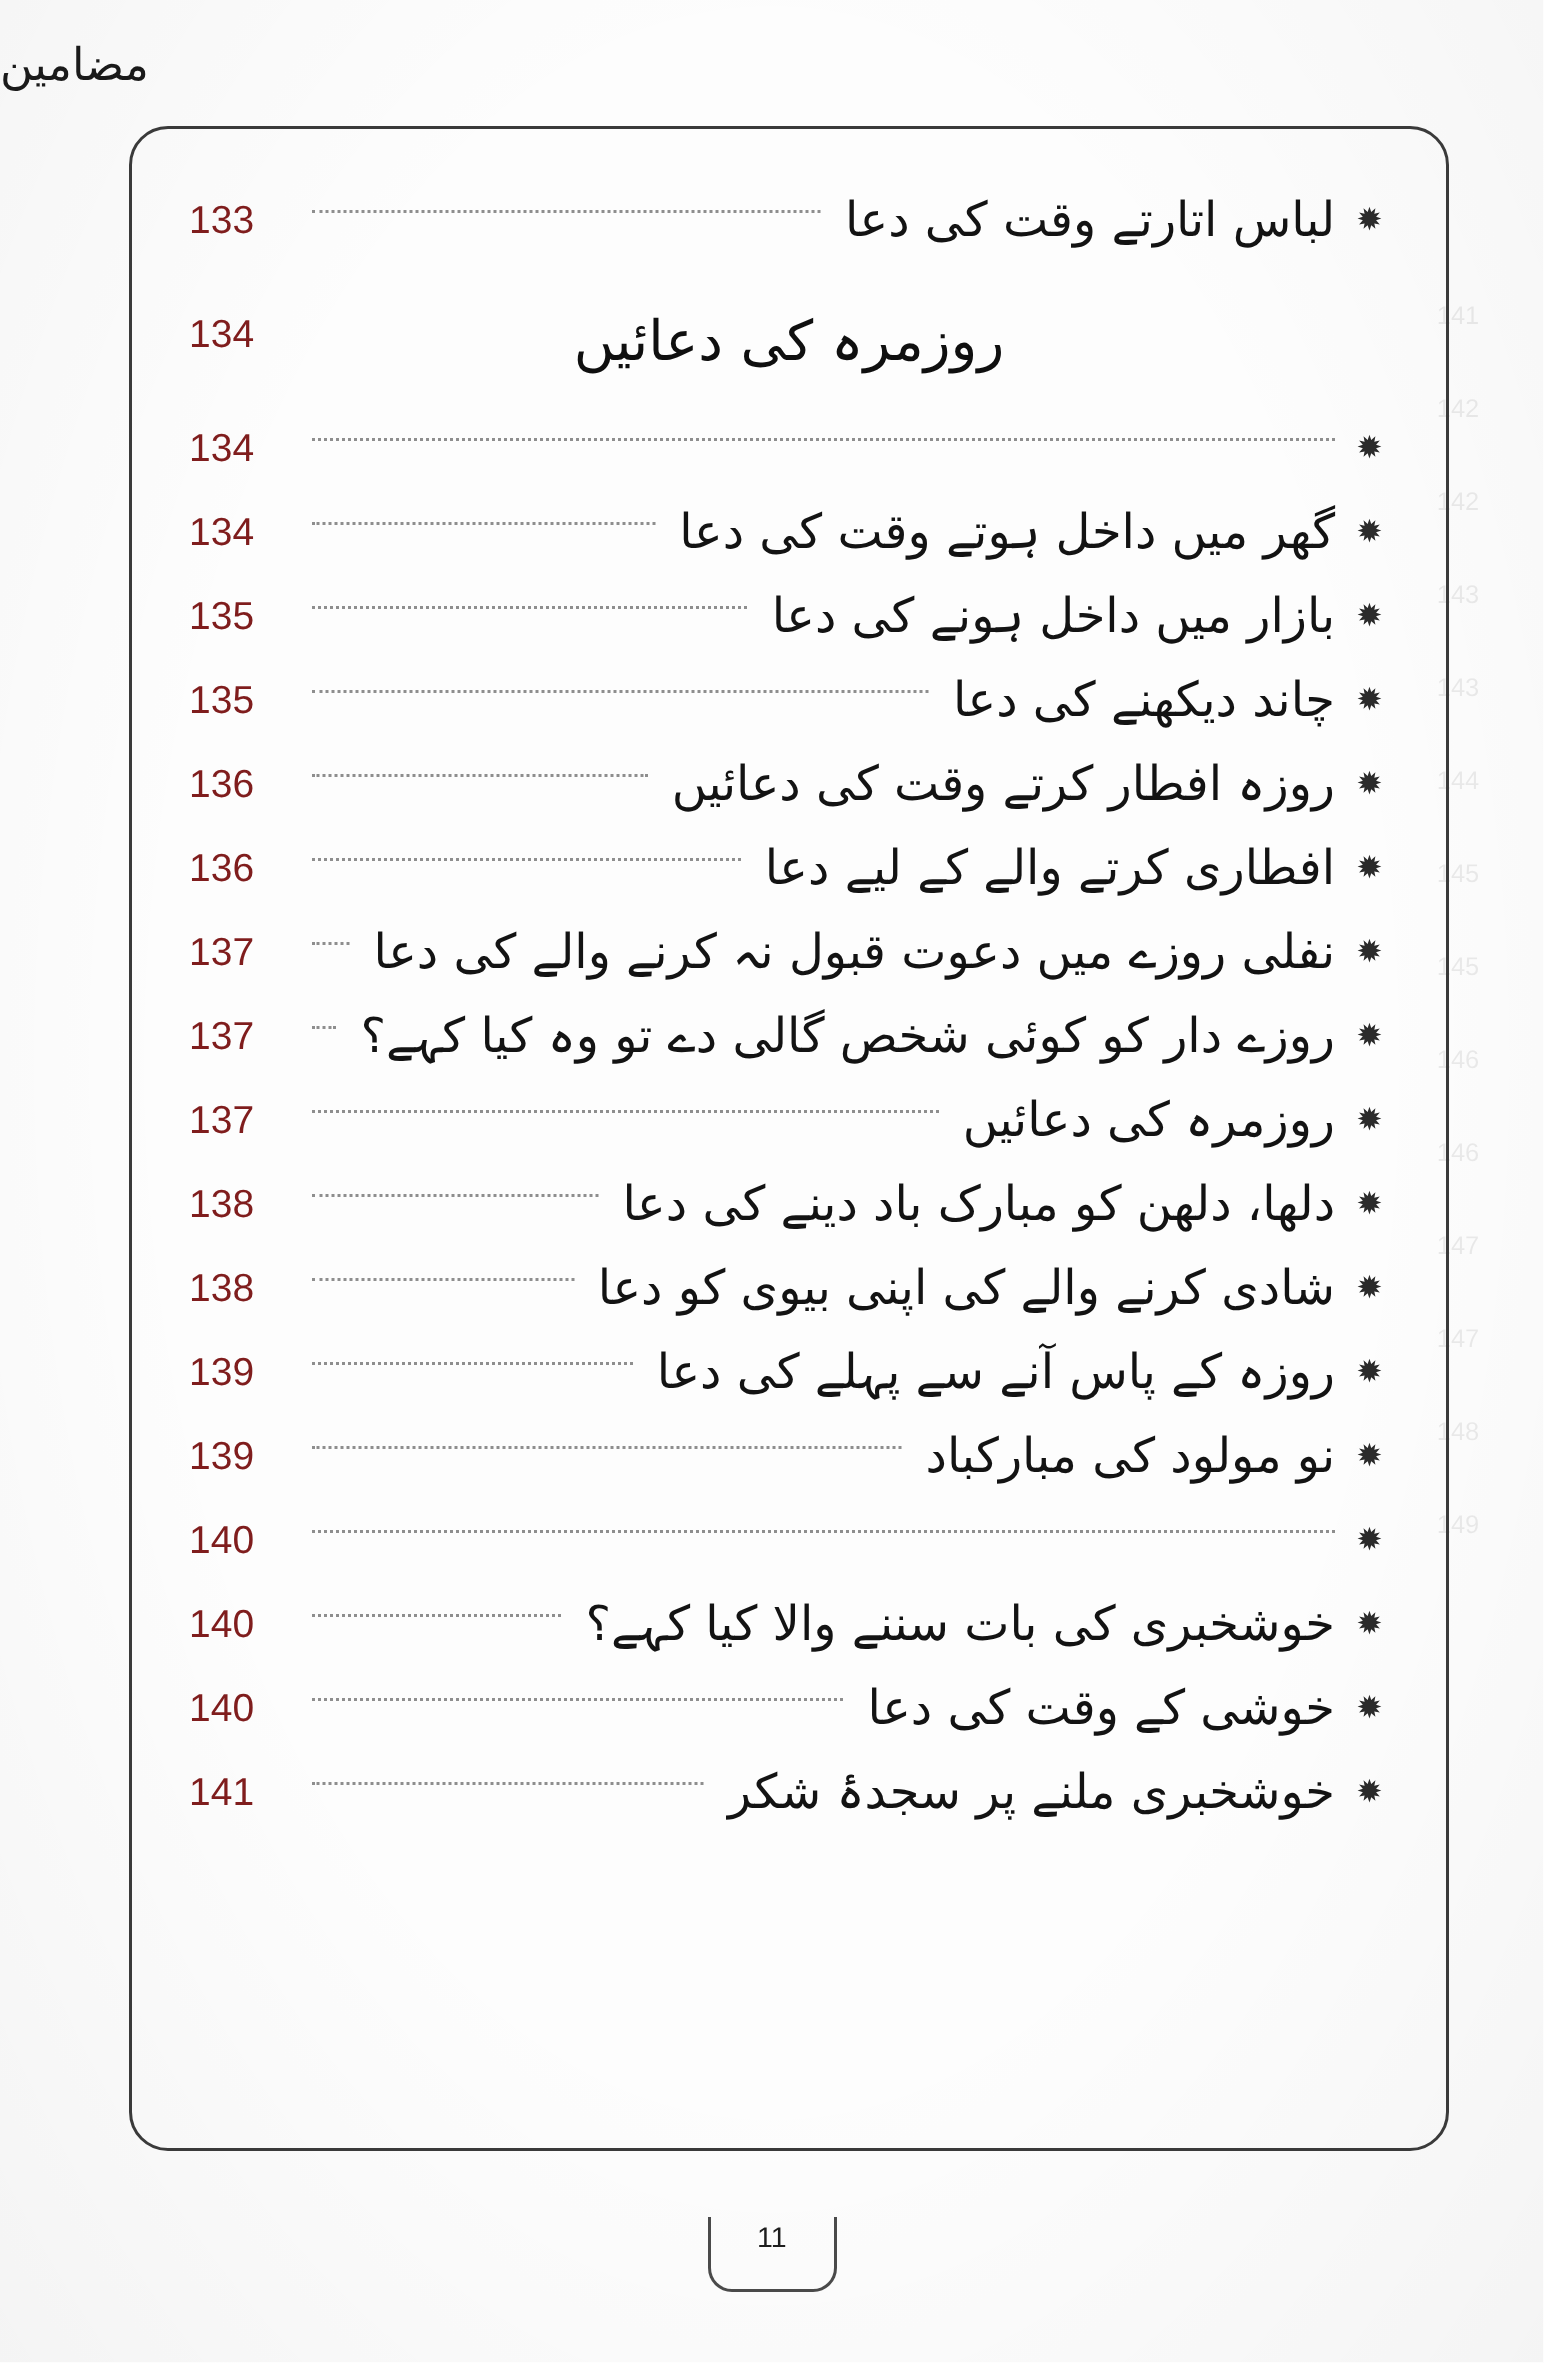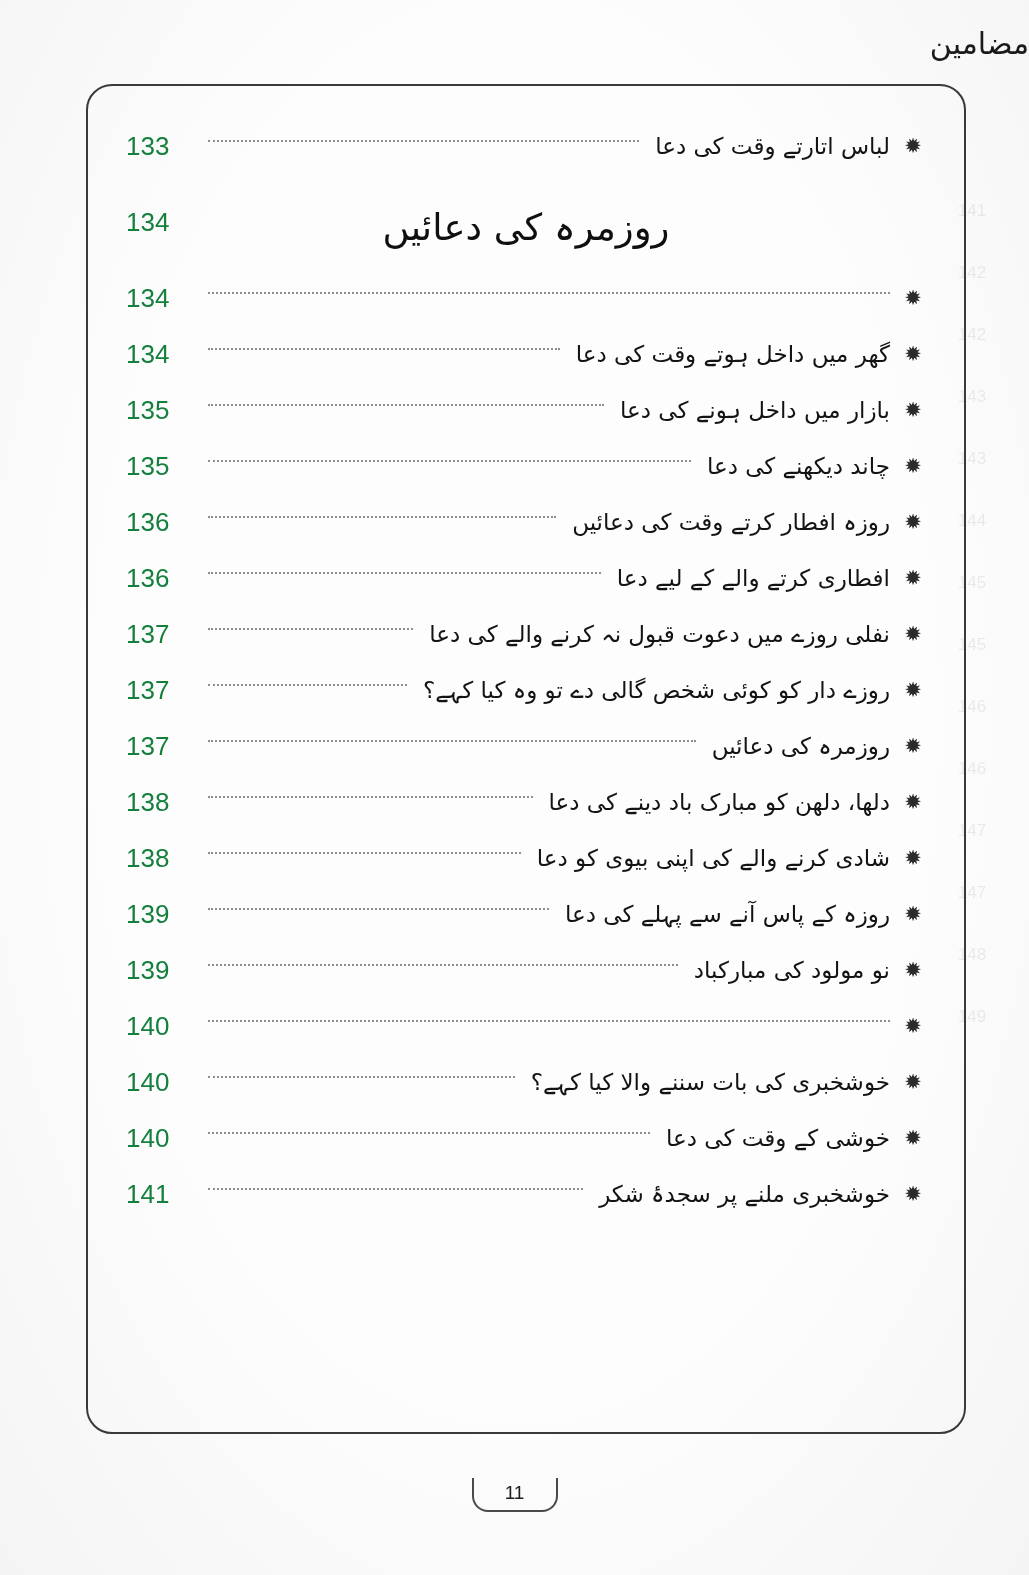--- a/index.html
+++ b/index.html
@@ -30,21 +30,21 @@
     background:
       radial-gradient(ellipse at 50% 45%, rgba(255,255,255,0) 55%, rgba(0,0,0,0.035) 100%);
     pointer-events: none;
   }
 
   .header-title {
     position: absolute;
     top: 26px;
     left: 0;
     width: 100%;
-    text-align: right;
+    text-align: left;
     font-size: 30px;
     direction: rtl;
     font-family: "DejaVu Sans", sans-serif;
     color: #1a1a1a;
     letter-spacing: 0.5px;
   }
 
   .frame {
     position: absolute;
     left: 86px;
@@ -82,42 +82,42 @@
     flex: 0 0 auto;
     width: 34px;
     text-align: center;
     font-size: 21px;
     line-height: 1;
     color: #2b2b2b;
   }
 
   .title {
     flex: 0 0 auto;
-    font-size: 23px;
+    font-size: 32px;
     line-height: 1.5;
     white-space: nowrap;
     color: #131313;
     padding: 0 6px 0 10px;
     font-family: "DejaVu Sans", sans-serif;
   }
 
   .dots {
     flex: 1 1 auto;
     border-bottom: 2px dotted #8e8e8e;
     height: 0;
     margin: 0 6px 10px 6px;
     min-width: 12px;
   }
 
   .pageno {
     flex: 0 0 auto;
     width: 76px;
     text-align: left;
     font-size: 26px;
-    color: #15803d;
+    color: #7f1d1d;
     font-family: "Liberation Sans", sans-serif;
     padding-left: 4px;
   }
 
   
   .row.section {
     min-height: 96px;
     align-items: center;
   }
   .section .sec-title {
@@ -137,21 +137,21 @@
   .folio {
     position: absolute;
     left: 0;
     top: 1478px;
     width: 100%;
     text-align: center;
   }
   .folio-inner {
     display: inline-block;
     min-width: 54px;
-    padding: 4px 14px 6px 14px;
+    padding: 4px 14px 22px 14px;
     border: 2px solid #4a4a4a;
     border-top: none;
     border-radius: 0 0 16px 16px;
     font-size: 19px;
     font-family: "Liberation Sans", sans-serif;
     color: #1d1d1d;
   }
 
   
   .ghost {

